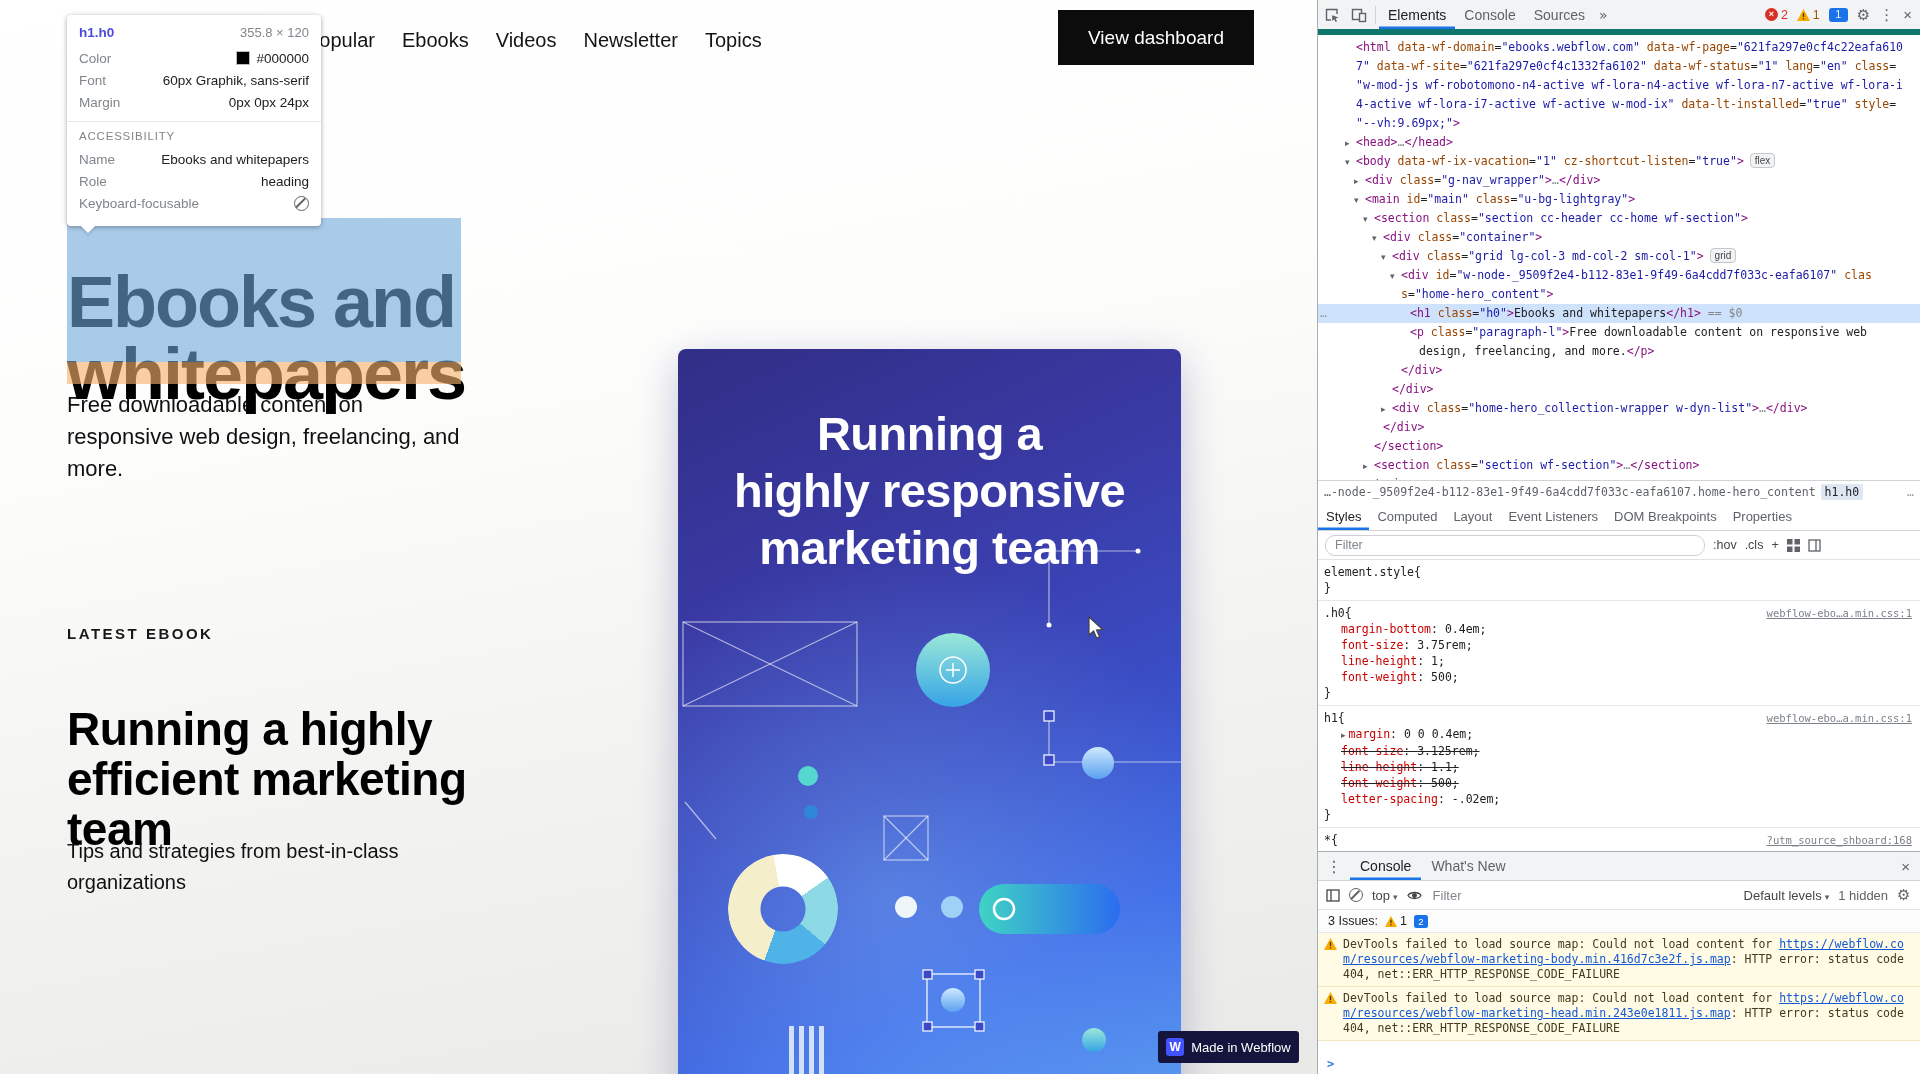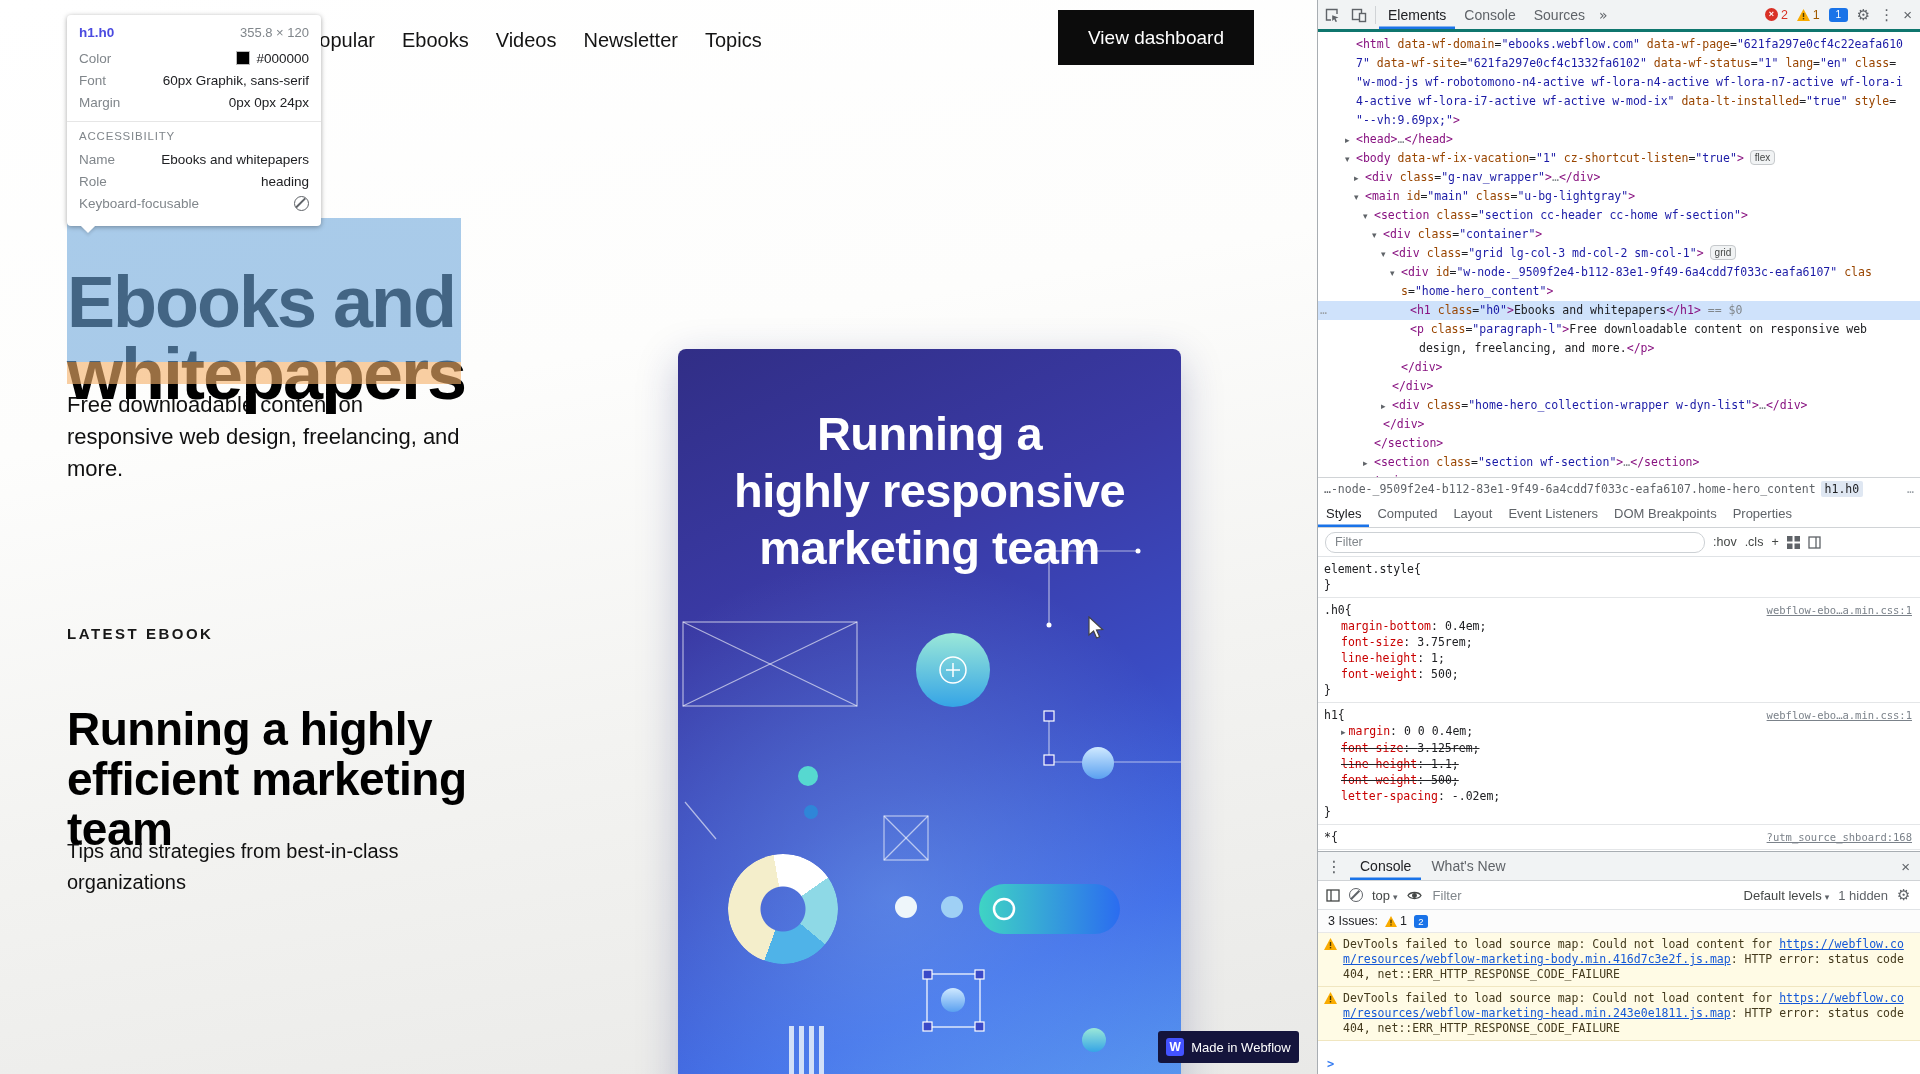--- a/index.html
+++ b/index.html
@@ -67,21 +67,21 @@
               display:flex;align-items:center;justify-content:center;gap:7px;z-index:20;cursor:pointer;}
   .made-logo{width:18px;height:18px;border-radius:3px;background:#4353ff;color:#fff;font-size:12px;font-weight:700;
              display:flex;align-items:center;justify-content:center;}
   .made-label{color:#fff;font-size:13px;}
 
   
   .devtools{position:absolute;top:0;right:0;width:603px;height:1074px;background:#fff;border-left:1px solid #a8adb2;
             box-sizing:border-box;display:flex;flex-direction:column;color:#202124;}
   .glyph{font-family:"DejaVu Sans",sans-serif;}
 
-  .dt-tabbar{flex:0 0 29px;display:flex;align-items:center;background:#f1f3f4;border-bottom:3px solid #0f766e;}
+  .dt-tabbar{flex:0 0 29px;display:flex;align-items:center;background:#f1f3f4;border-bottom:6px solid #0f766e;}
   .dt-icon-btn{width:27px;height:28px;display:flex;align-items:center;justify-content:center;color:#5f6368;cursor:pointer;}
   .dt-sep{width:1px;height:18px;background:#d0d3d6;margin:0 3px;}
   .dt-tab{padding:0 9px;height:29px;display:flex;align-items:center;font-size:14px;color:#5f6368;cursor:pointer;box-sizing:border-box;}
   .dt-tab.active{color:#202124;box-shadow:inset 0 -2.5px 0 #1a73e8;}
   .dt-more{color:#5f6368;padding:0 5px;font-size:14px;cursor:pointer;}
   .dt-right{margin-left:auto;display:flex;align-items:center;gap:9px;padding-right:8px;}
   .err-badge{display:flex;align-items:center;gap:3px;font-size:12.5px;color:#d93025;cursor:pointer;}
   .err-icon{width:13px;height:13px;border-radius:50%;background:#d93025;color:#fff;font-size:9px;line-height:13px;
             text-align:center;font-weight:700;}
   .warn-badge{display:flex;align-items:center;gap:3px;font-size:12.5px;color:#a05a00;cursor:pointer;}

